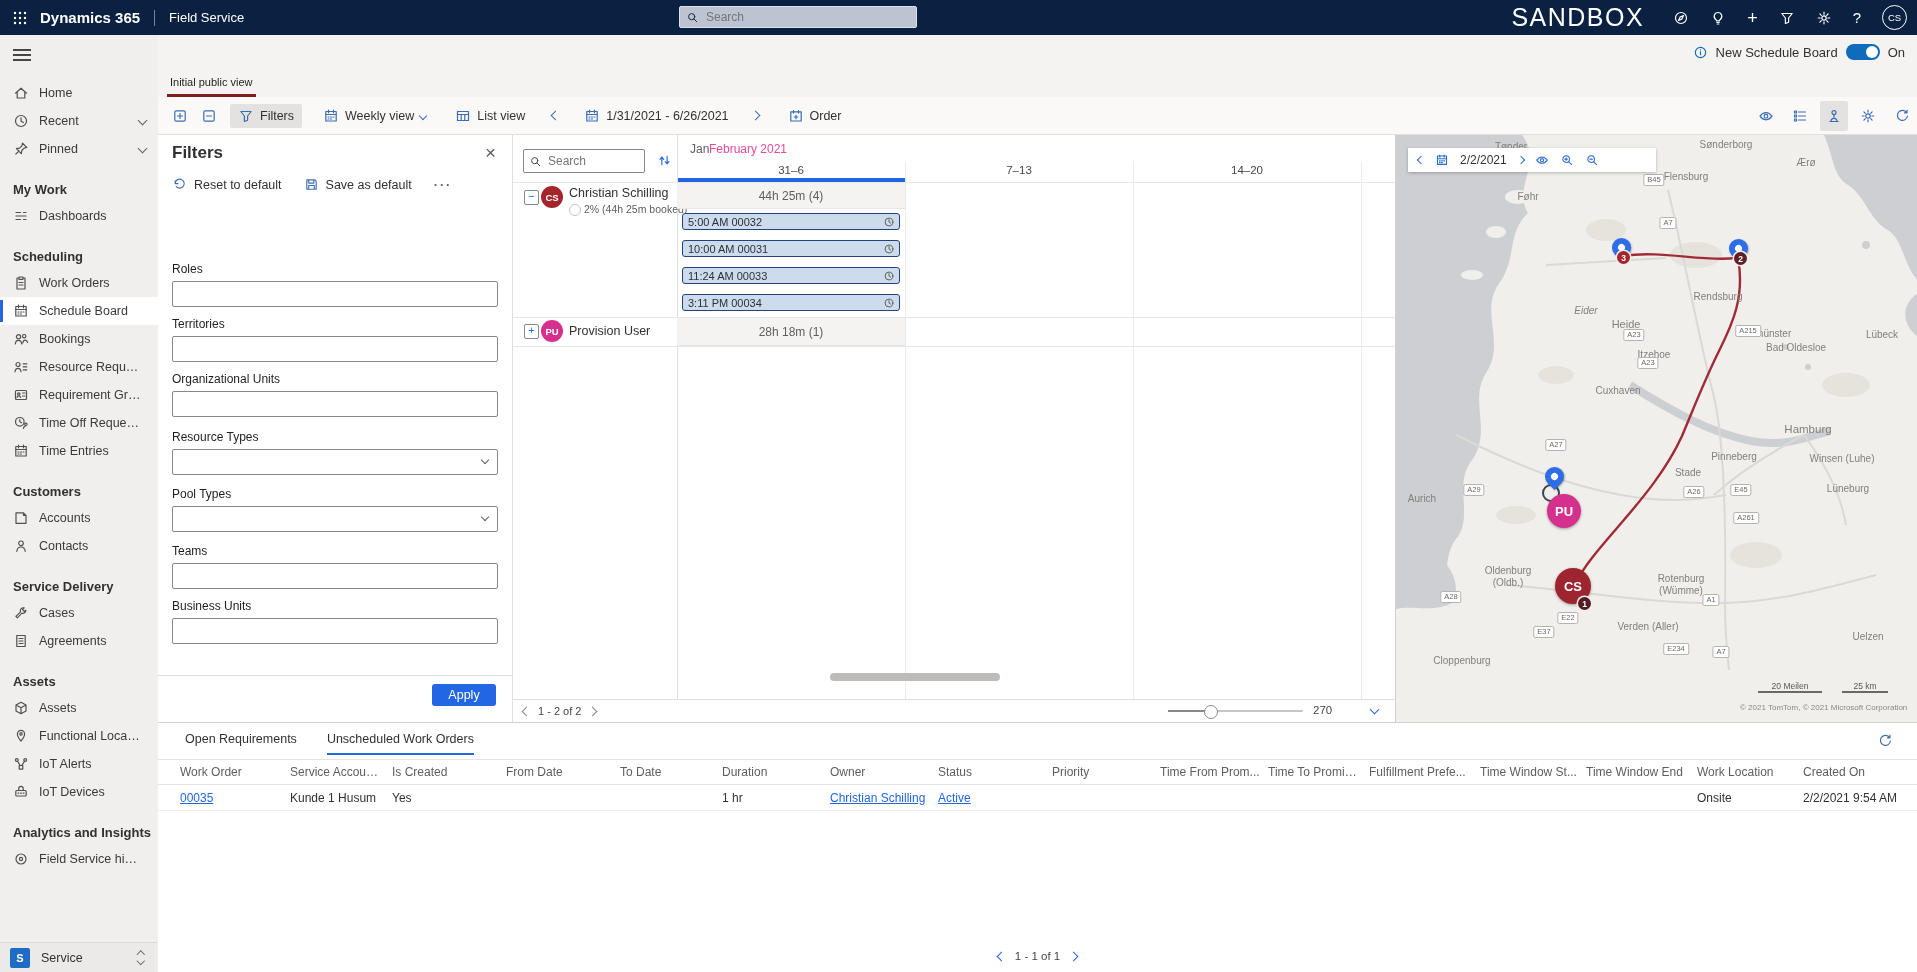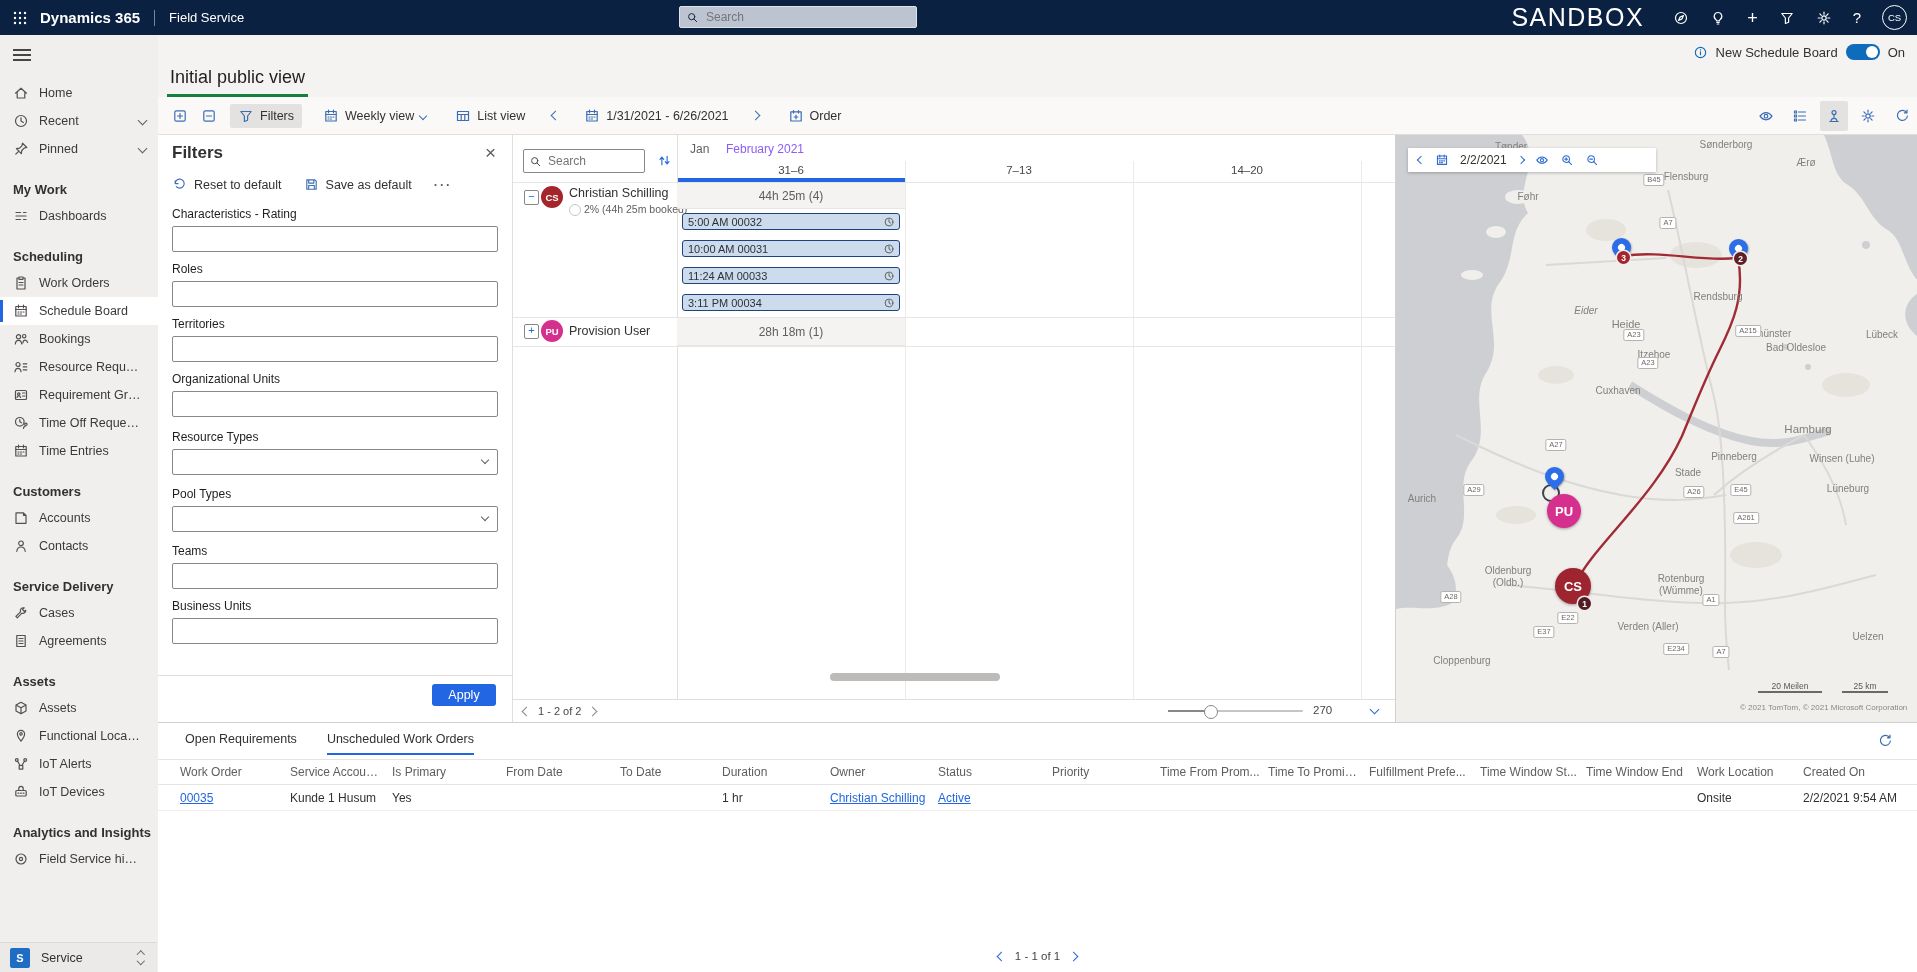--- a/index.html
+++ b/index.html
@@ -37,21 +37,21 @@
   #sb-footer .updown{position:absolute;right:14px;display:flex;flex-direction:column;gap:1px;color:#605e5c;}
   #sb-footer .updown .cv{width:4.5px;height:4.5px;}
 
   
   #main{left:158px;top:35px;width:1759px;height:937px;padding-left:26px;}
   #hdr{left:0;top:0;width:1759px;height:62px;background:#f4f3f2;}
   .nsb{position:absolute;right:12px;top:9px;display:flex;align-items:center;gap:8px;font-size:13px;color:#323130;}
   .nsb .info{color:#0f6cbd;width:15px;height:15px;}
   .toggle{width:34px;height:16px;border-radius:9px;background:#0f6cbd;position:relative;cursor:pointer;}
   .toggle::after{content:"";position:absolute;right:2px;top:2px;width:12px;height:12px;border-radius:50%;background:#fff;}
-  .view-tab{position:absolute;left:9px;bottom:0;padding:0 3px 6px 3px;font-size:18px;color:#201f1e;border-bottom:3px solid #15803d;}
+  .view-tab{position:absolute;left:9px;bottom:0;padding:0 3px 6px 3px;font-size:11px;color:#201f1e;border-bottom:3px solid #7f1d1d;}
   #toolbar{left:0;top:62px;width:1759px;height:38px;background:#faf9f8;border-bottom:1px solid #e1dfdd;display:flex;align-items:center;padding-left:14px;box-sizing:border-box;gap:13px;}
   .t-ic{color:#3b6db4;display:flex;align-items:center;cursor:pointer;}
   .t-btn{display:flex;align-items:center;gap:6px;font-size:12.5px;color:#323130;cursor:pointer;padding:4px 8px;border-radius:2px;}
   .t-btn .ic{color:#3b6db4;}
   .t-btn.activebg{background:#e4e2e0;}
   .t-chev{color:#3b6db4;}
   .t-right{position:absolute;right:27px;top:62px;height:38px;display:flex;align-items:center;gap:6px;}
   .t-right .btn{width:28px;height:30px;display:flex;align-items:center;justify-content:center;color:#3b6db4;border-radius:2px;cursor:pointer;}
   .t-right .btn.activebg{background:#e4e2e0;}
 
@@ -594,26 +594,20 @@
           </svg>
         <span>Reset to default</span>
         <span class="gap"></span>
         <svg class="ic">
             <use href="#i-save"></use>
           </svg>
         <span>Save as default</span>
         <span class="gap"></span>
         <span class="f-more">···</span>
       </div>
-      <div class="ffield" style="top:72px">
-          <div class="flabel">Characteristics - Rating</div>
-          <div class="finput">
-            <input style="">
-          </div>
-        </div>
       <div class="ffield" style="top:127px">
           <div class="flabel">Roles</div>
           <div class="finput">
             <input style="">
           </div>
         </div>
       <div class="ffield" style="top:237px">
           <div class="flabel">Organizational Units</div>
           <div class="finput">
             <input style="">
@@ -660,21 +654,21 @@
         <svg class="ic">
             <use href="#i-search"></use>
           </svg>
         <input placeholder="Search" style="">
       </div>
       <svg class="ic b-sort">
           <use href="#i-sort"></use>
         </svg>
 
       <span class="month" style="left:177px;color:#605e5c">Jan</span>
-      <span class="month" style="left:213px;color:#8b5cf6">February 2021</span>
+      <span class="month" style="left:196px;color:#ec4899">February 2021</span>
       <span class="colhead" style="left:164px">31–6</span>
       <span class="colhead" style="left:392px">7–13</span>
       <span class="colhead" style="left:620px">14–20</span>
       <div class="colbar"></div>
 
       <div class="hline" style="left:0;right:0;top:47px"></div>
       <div class="vline" style="left:392px;top:26px;height:539px"></div>
       <div class="vline" style="left:620px;top:26px;height:539px"></div>
       <div class="vline" style="left:848px;top:26px;height:539px"></div>
       <div class="res-divider"></div>
@@ -847,21 +841,21 @@
       <div class="bp-tabs">
         <span class="bp-tab">Open Requirements</span>
         <span class="bp-tab active">Unscheduled Work Orders</span>
       </div>
       <svg class="ic bp-sync">
           <use href="#i-refresh"></use>
         </svg>
       <div class="bp-hrow">
         <span class="bc" style="width:110px">Work Order</span>
         <span class="bc" style="width:102px">Service Account ...</span>
-        <span class="bc" style="width:114px">Is Primary</span>
+        <span class="bc" style="width:114px">Is Created</span>
         <span class="bc" style="width:114px">From Date</span>
         <span class="bc" style="width:102px">To Date</span>
         <span class="bc" style="width:108px">Duration</span>
         <span class="bc" style="width:108px">Owner</span>
         <span class="bc" style="width:114px">Status</span>
         <span class="bc" style="width:108px">Priority</span>
         <span class="bc" style="width:108px">Time From Prom...</span>
         <span class="bc" style="width:101px">Time To Promised</span>
         <span class="bc" style="width:111px">Fulfillment Prefe...</span>
         <span class="bc" style="width:106px">Time Window St...</span>

